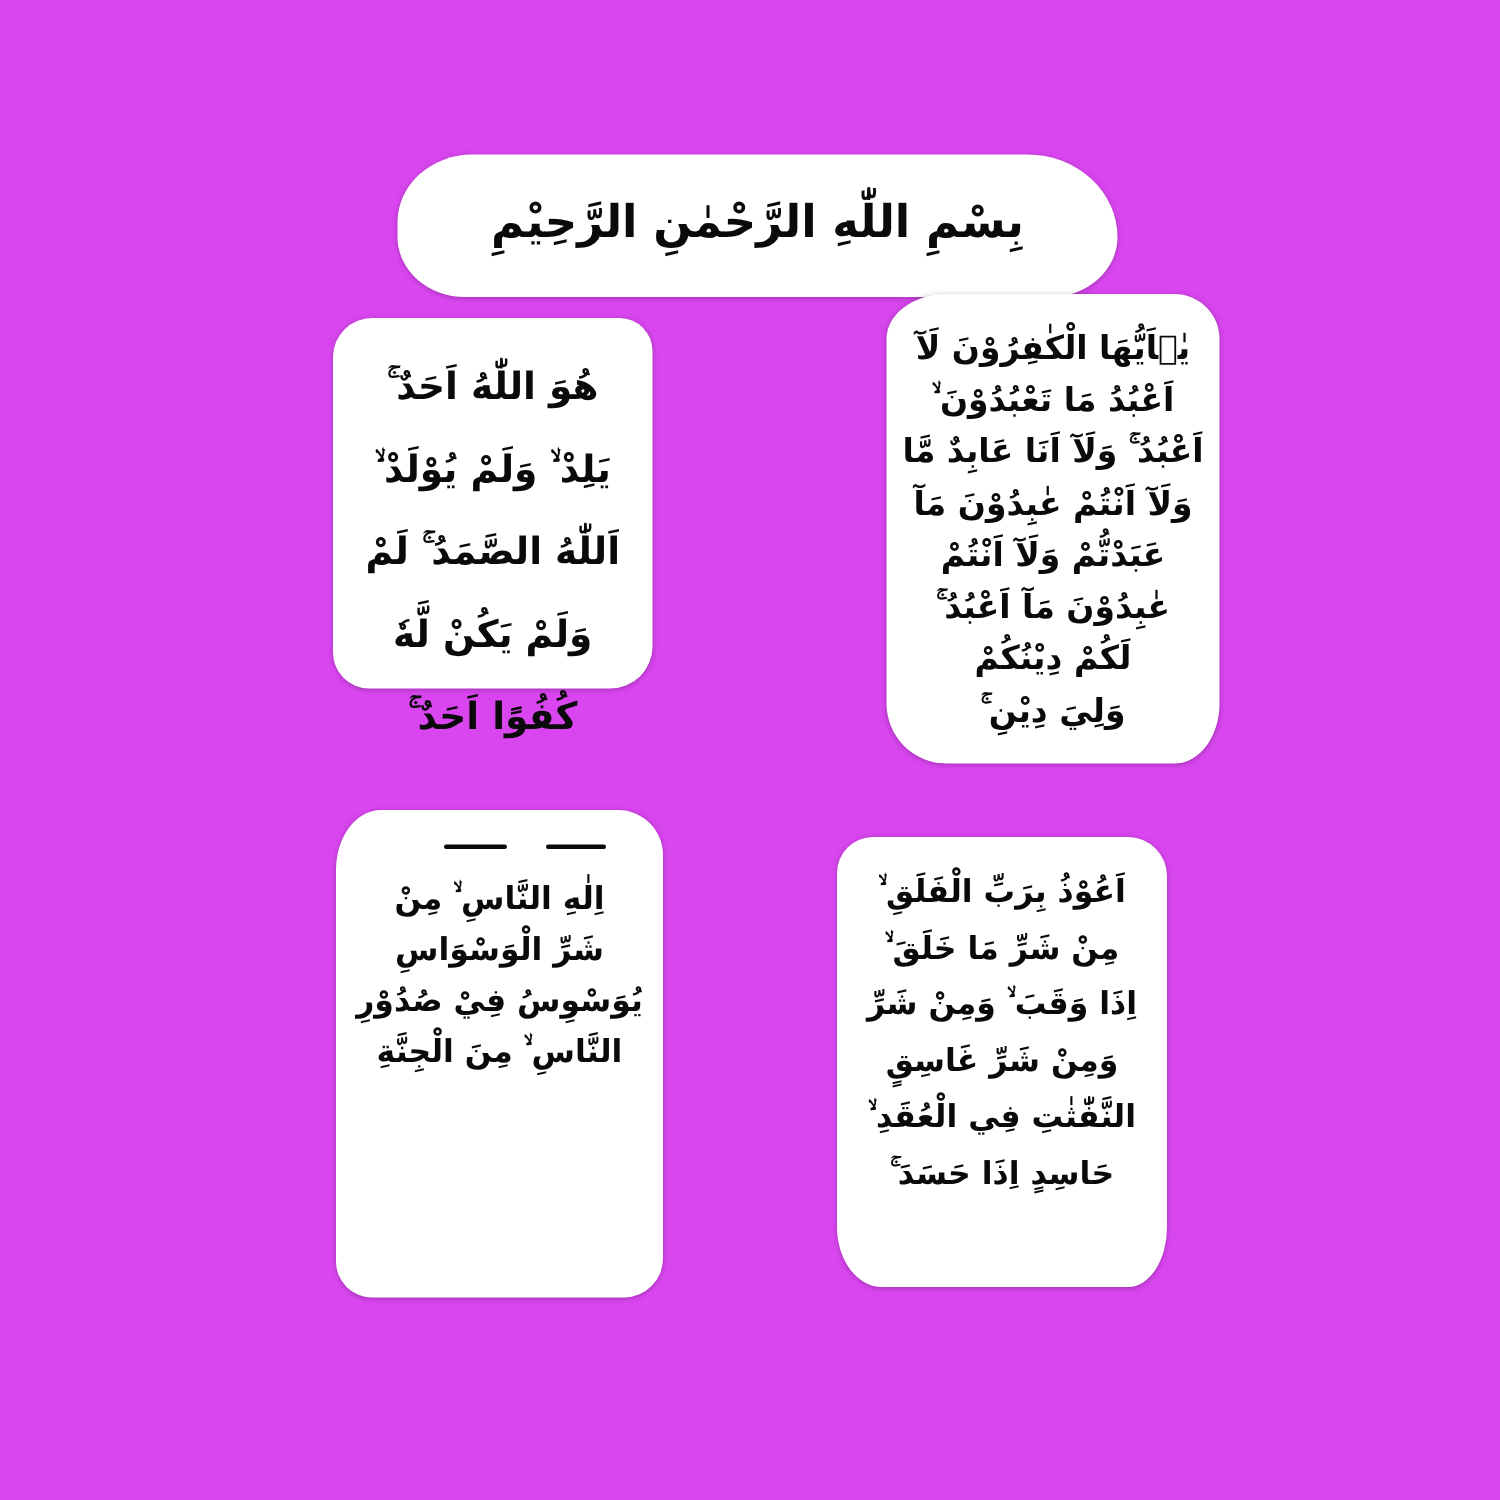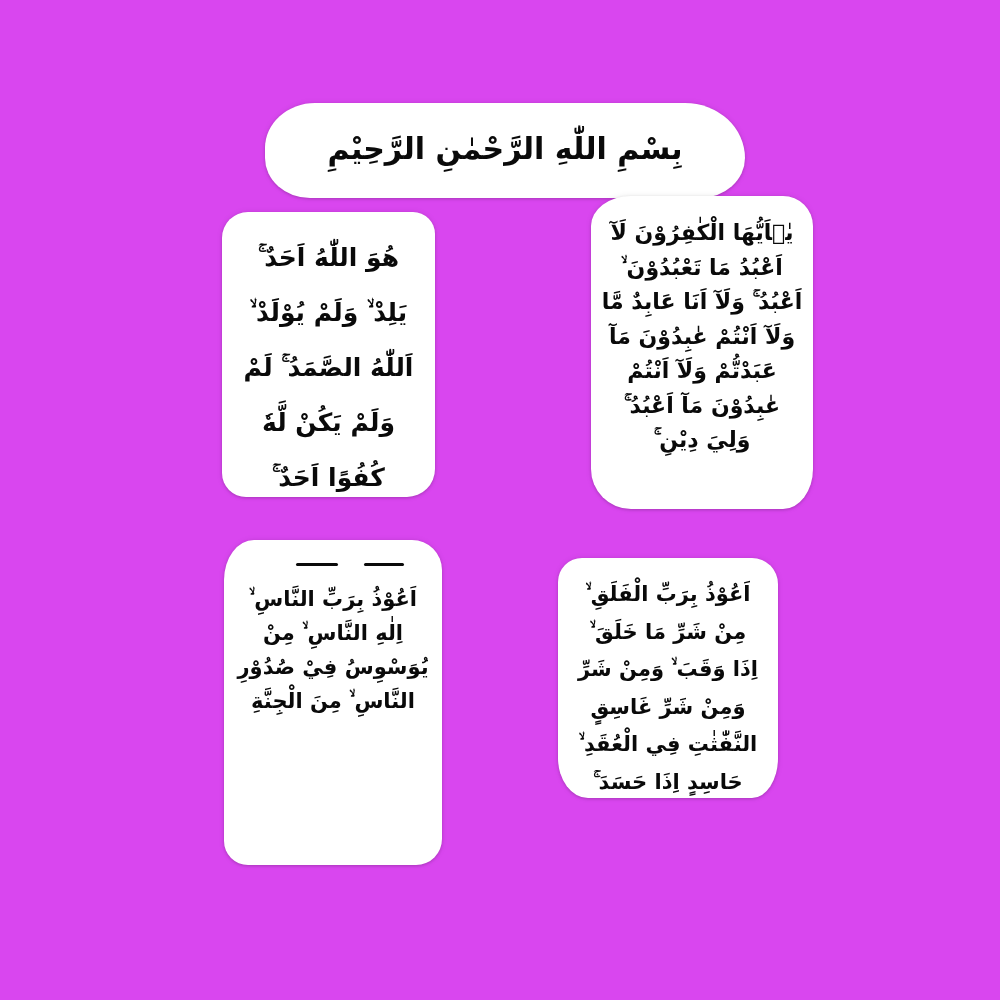--- a/index.html
+++ b/index.html
@@ -50,21 +50,21 @@
       top: 26px;
       font-size: 30px;
       line-height: 40px;
     }
 
     
     #ikhlas {
       left: 222px;
       top: 212px;
       width: 213px;
-      height: 285px;
+      height: 247px;
       border-radius: 26px 22px 28px 24px;
     }
     #ikhlas .arabic {
       position: absolute;
       left: 10px; right: 10px;
       top: 18px;
       font-size: 25px;
       line-height: 55px;
     }
 
@@ -106,21 +106,21 @@
       background: #0a0a0a;
       border-radius: 2px;
       top: 23px;
     }
 
     
     #falaq {
       left: 558px;
       top: 558px;
       width: 220px;
-      height: 240px;
+      height: 300px;
       border-radius: 24px 26px 26px 30px / 24px 26px 40px 40px;
     }
     #falaq .arabic {
       position: absolute;
       left: 8px; right: 8px;
       top: 18px;
       font-size: 21px;
       line-height: 37.5px;
     }
   </style>
@@ -146,30 +146,31 @@
   </div>
 
   <div class="sticker" id="kafirun">
     <div class="arabic">
       <span class="line">يٰۤاَيُّهَا الْكٰفِرُوْنَ لَآ</span>
       <span class="line">اَعْبُدُ مَا تَعْبُدُوْنَ ۙ</span>
       <span class="line">اَعْبُدُ ۚ وَلَآ اَنَا عَابِدٌ مَّا</span>
       <span class="line">وَلَآ اَنْتُمْ عٰبِدُوْنَ مَآ</span>
       <span class="line">عَبَدْتُّمْ وَلَآ اَنْتُمْ</span>
       <span class="line">عٰبِدُوْنَ مَآ اَعْبُدُ ۚ</span>
+      <span class="line">لَكُمْ دِيْنُكُمْ</span>
       <span class="line">وَلِيَ دِيْنِ ۚ</span>
     </div>
   </div>
 
   <div class="sticker" id="nas">
     <div class="deco-line" style="left:72px; width:42px;"></div>
     <div class="deco-line" style="left:140px; width:40px;"></div>
     <div class="arabic">
-      <span class="line">اَعُوْذُ بِرَبِّ النَّاسِ ۙ</span>
       <span class="line">اِلٰهِ النَّاسِ ۙ مِنْ</span>
+      <span class="line">شَرِّ الْوَسْوَاسِ</span>
       <span class="line">يُوَسْوِسُ فِيْ صُدُوْرِ</span>
       <span class="line">النَّاسِ ۙ مِنَ الْجِنَّةِ</span>
     </div>
   </div>
 
   <div class="sticker" id="falaq">
     <div class="arabic">
       <span class="line">اَعُوْذُ بِرَبِّ الْفَلَقِ ۙ</span>
       <span class="line">مِنْ شَرِّ مَا خَلَقَ ۙ</span>
       <span class="line">اِذَا وَقَبَ ۙ وَمِنْ شَرِّ</span>

